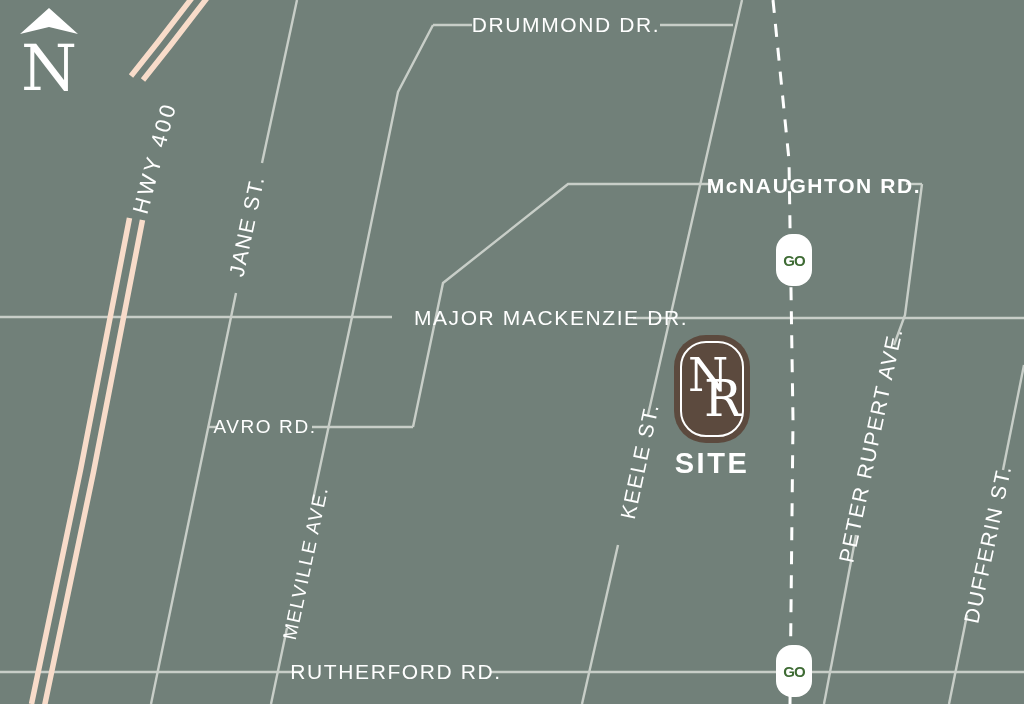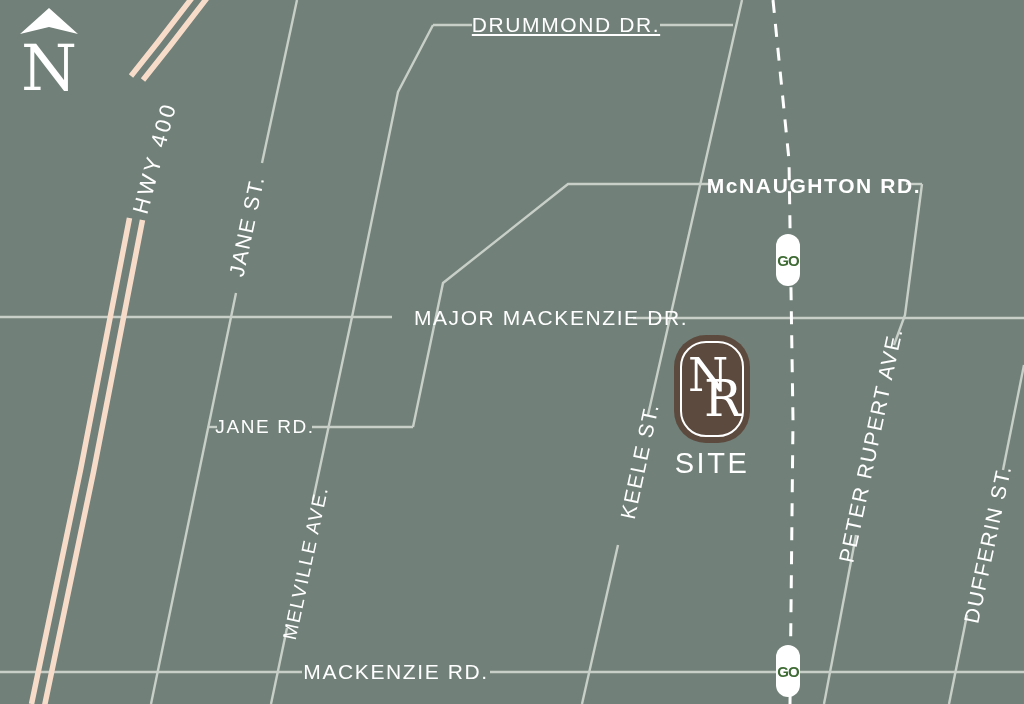--- a/index.html
+++ b/index.html
@@ -30,21 +30,21 @@
   .compass-n{
     position:absolute;left:50%;top:30px;
     transform:translateX(-50%);
     color:#fff;
     font-family:"DejaVu Serif", serif;
     font-size:64px;line-height:1;
     font-weight:normal;
   }
   .go-station{
     position:absolute;
-    width:24px;height:52px;
+    width:36px;height:52px;
     background:#ffffff;
     border-radius:16px;
     display:flex;align-items:center;justify-content:center;
   }
   .go-logo{
     color:#3E6B34;
     font-weight:bold;
     font-size:15px;
     letter-spacing:-1px;
   }
@@ -63,21 +63,21 @@
     position:absolute;
     color:#fff;
     font-family:"DejaVu Serif", serif;
     line-height:1;
   }
   .mono-n{left:14px;top:17px;font-size:46px;}
   .mono-r{left:30px;top:39px;font-size:50px;}
   .site-label{
     position:absolute;left:712px;top:463px;
     transform:translate(-50%,-50%);
-    color:#fff;font-weight:normal;
+    color:#fff;font-weight:bold;
     font-size:29px;letter-spacing:2.5px;
   }
 </style>
 </head>
 <body>
 
 <div class="map">
 
   <svg class="roads" width="1024" height="704" viewBox="0 0 1024 704">
 
@@ -124,25 +124,25 @@
     <path d="M773,0 L789,160 L793,420 L790,704" stroke="#FFFFFF" stroke-width="3" fill="none" stroke-dasharray="13 11"></path>
   </svg>
 
   <div class="compass">
     <svg width="62" height="30">
       <polygon points="31,2 60,28 31,21 2,28" fill="#ffffff"></polygon>
     </svg>
     <div class="compass-n">N</div>
   </div>
 
-  <div class="rlabel" style="left:566px;top:25px;text-decoration:underline;">DRUMMOND DR.</div>
+  <div class="rlabel" style="left:566px;top:25px;">DRUMMOND DR.</div>
   <div class="rlabel" style="left:814px;top:186px;font-weight:bold;">McNAUGHTON RD.</div>
   <div class="rlabel" style="left:511px;top:318px;margin-left:40px;">MAJOR MACKENZIE DR.</div>
-  <div class="rlabel small" style="left:265px;top:427px;">JANE RD.</div>
-  <div class="rlabel" style="left:396px;top:672px;">MACKENZIE RD.</div>
+  <div class="rlabel small" style="left:265px;top:427px;">AVRO RD.</div>
+  <div class="rlabel" style="left:396px;top:672px;">RUTHERFORD RD.</div>
 
   <div class="rlabel hwylabel" style="left:155px;top:158px;">HWY 400</div>
   <div class="rlabel vlabel" style="left:247px;top:226px;">JANE ST.</div>
   <div class="rlabel vlabel small" style="left:306px;top:563px;">MELVILLE AVE.</div>
   <div class="rlabel vlabel" style="left:640px;top:461px;">KEELE ST.</div>
   <div class="rlabel vlabel" style="left:871px;top:445px;">PETER RUPERT AVE.</div>
   <div class="rlabel vlabel" style="left:988px;top:544px;">DUFFERIN ST.</div>
 
   <div class="go-station" style="left:776px;top:234px;">
     <span class="go-logo">GO</span>

